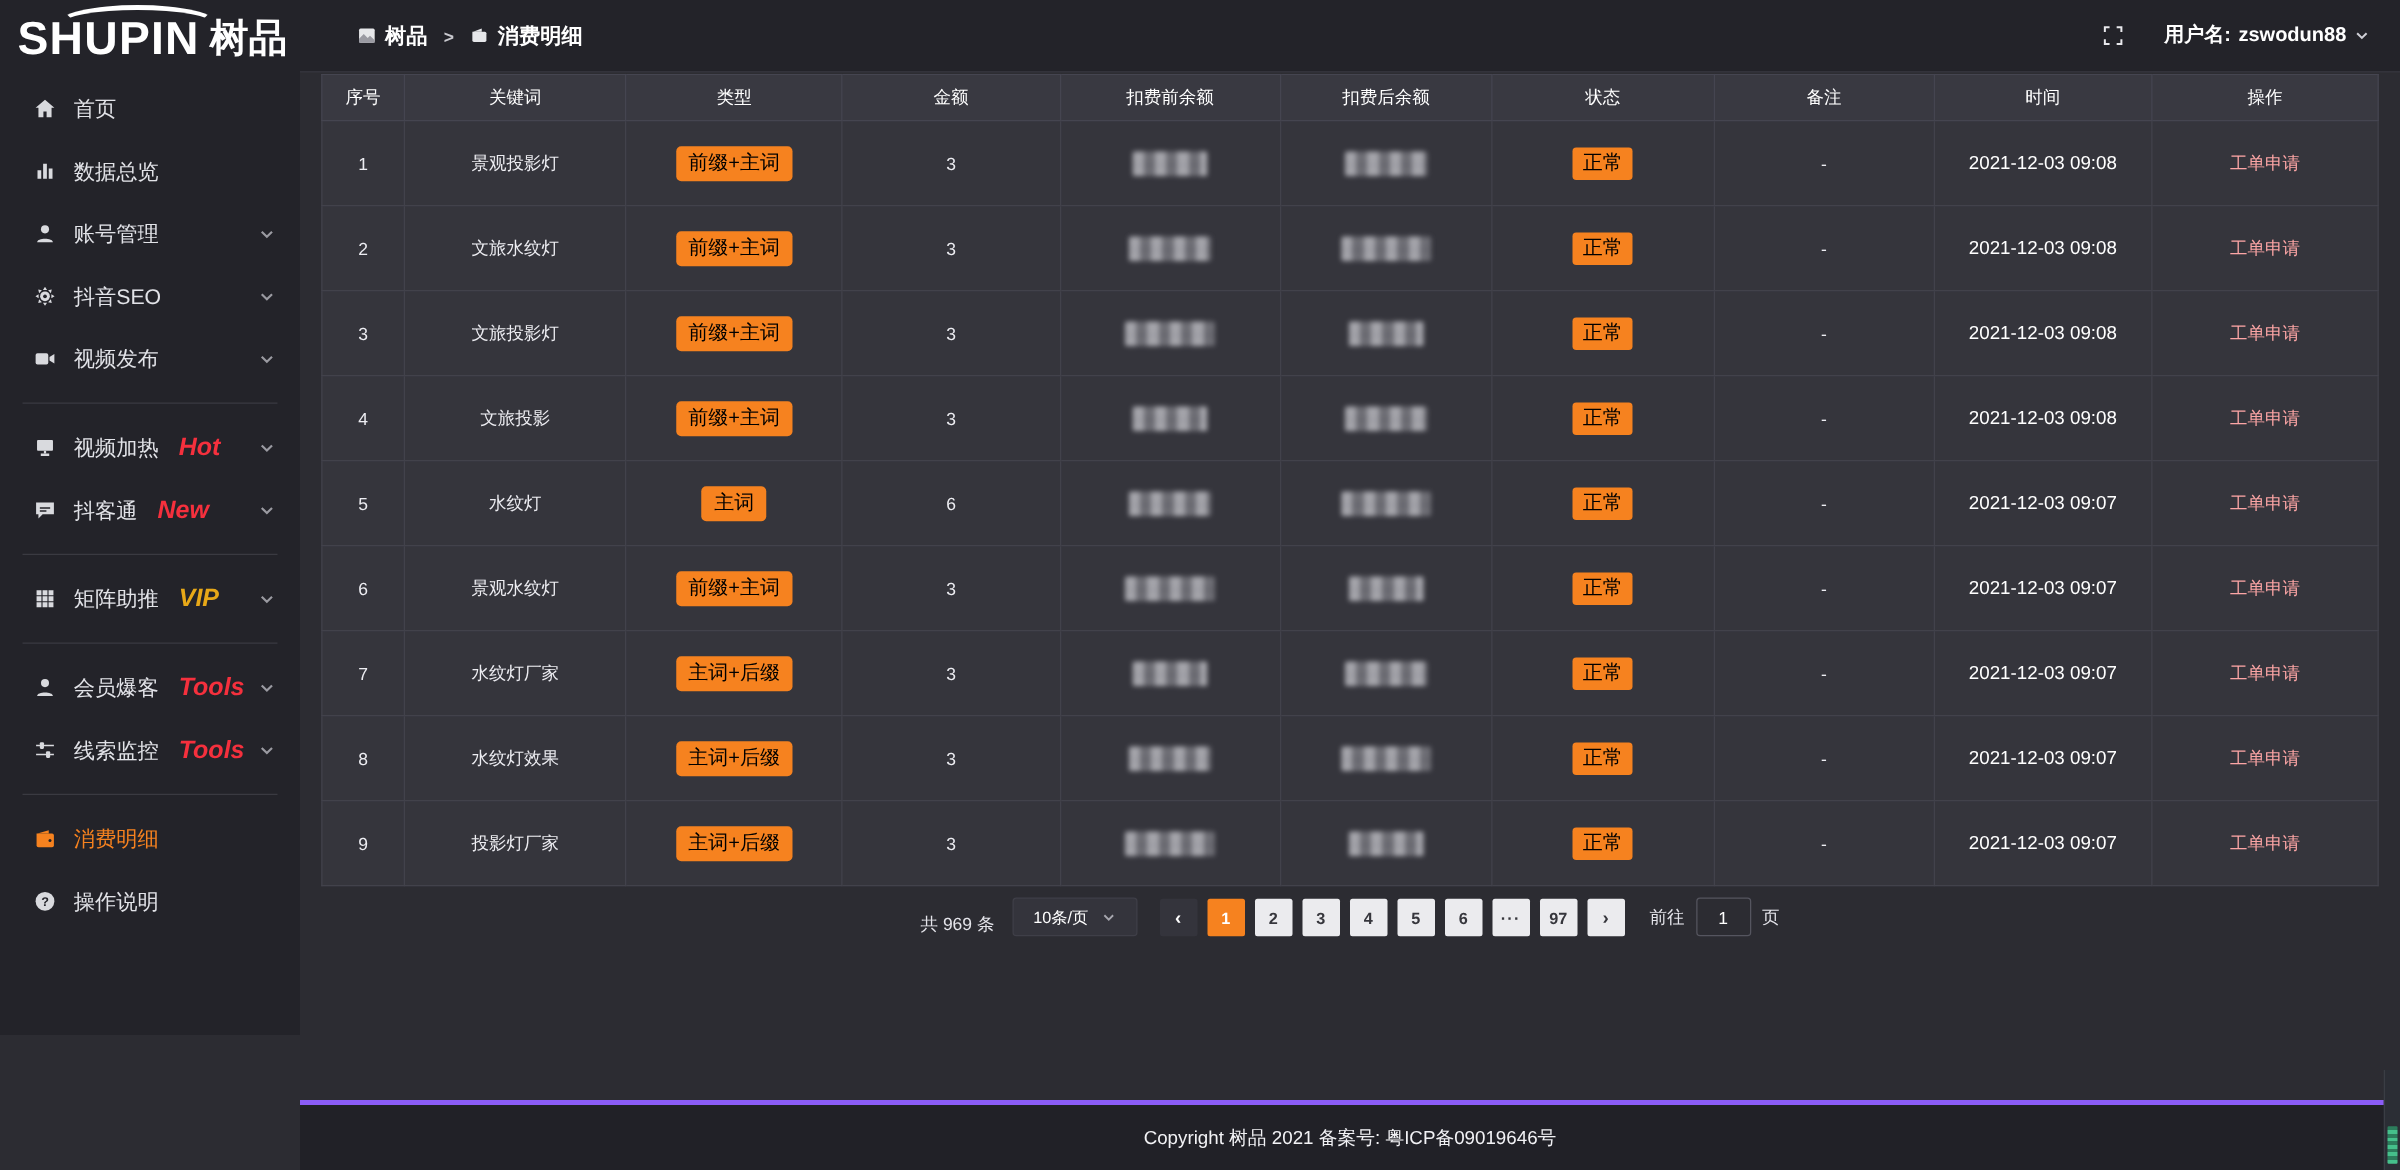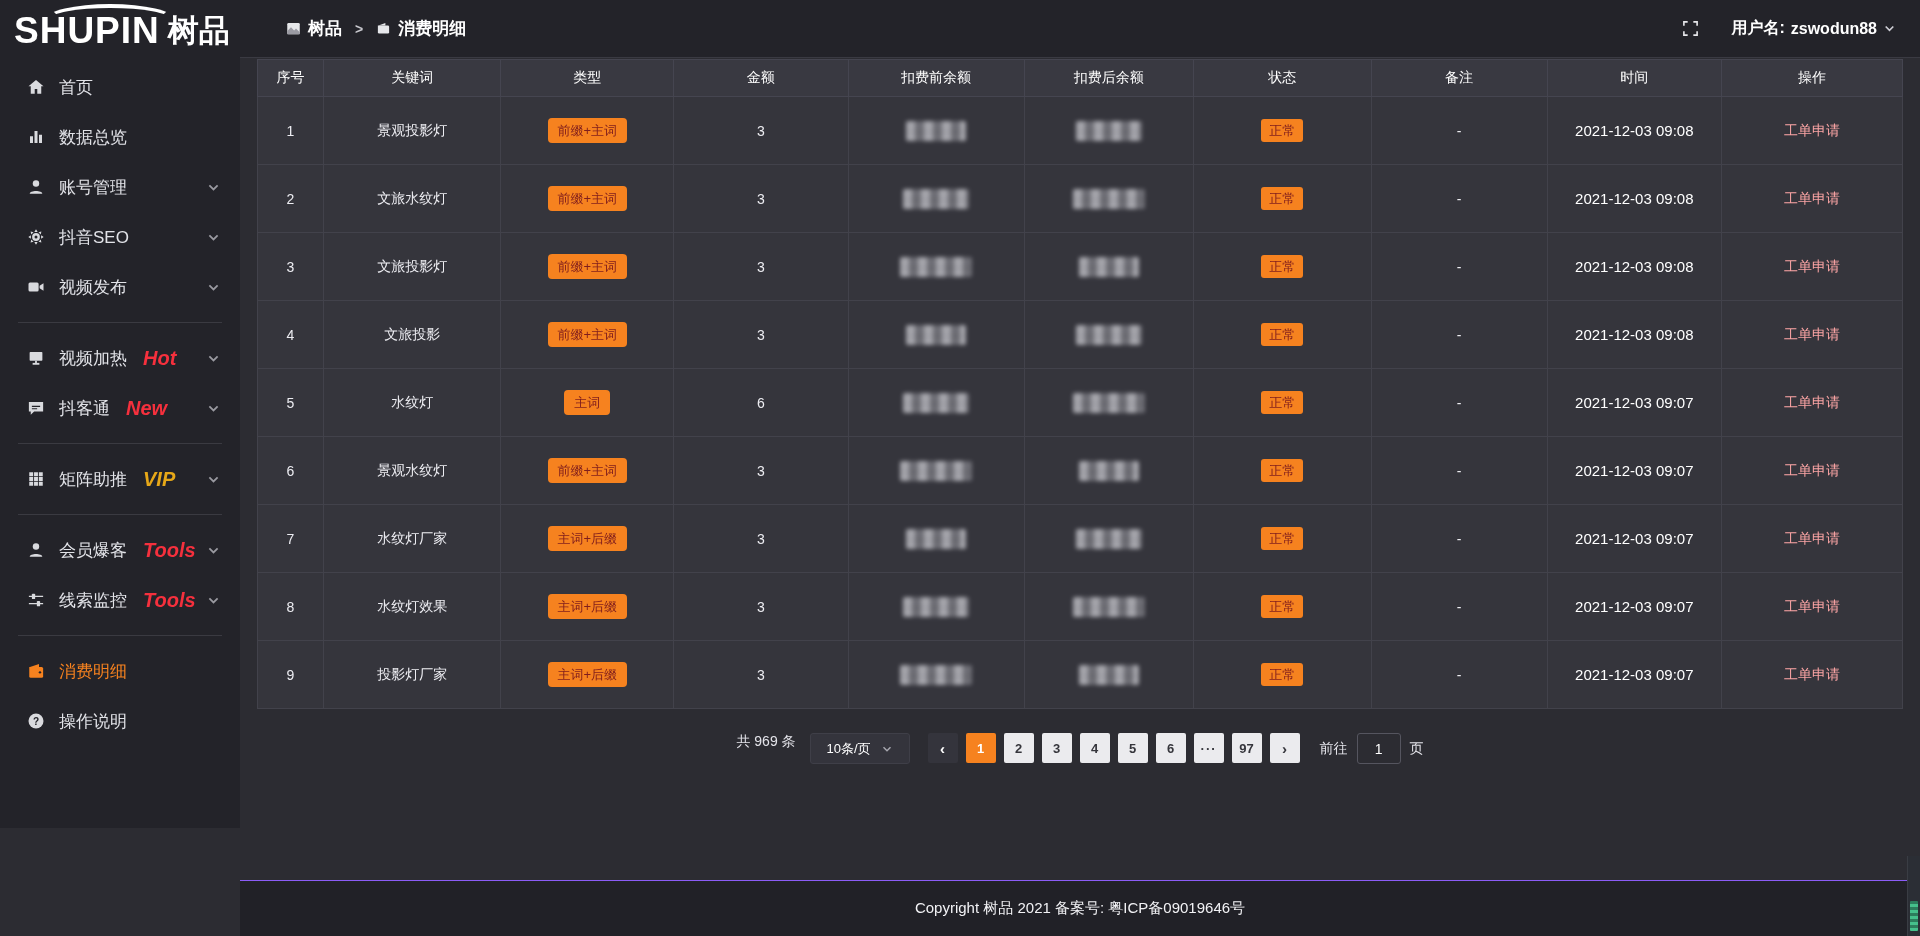--- a/index.html
+++ b/index.html
@@ -70,37 +70,37 @@
   th {
     height:37px; background:#393941; border:1px solid #454550;
     font-size:14px; font-weight:500; color:#fff;
   }
   td {
     height:68px; border:1px solid #42424b; text-align:center;
     font-size:14px; color:#ededf2;
   }
   td.time { font-size:15px; color:#fff; }
   .type-badge, .status-badge {
-    display:inline-block; background:#f6821f; color:#7f1d1d;
-    font-size:13px; border-radius:4px; line-height:1;
+    display:inline-block; background:#f6821f; color:#000000;
+    font-size:16px; border-radius:4px; line-height:1;
   }
   .type-badge { padding:6px 10px; }
   .status-badge { padding:5px 8px; border-radius:3px; }
   .action-link { color:#fca5a5; cursor:pointer; font-size:14px; }
   .blur {
     height:20px; margin:0 auto; border-radius:2px; opacity:.8;
     background:
       repeating-linear-gradient(90deg, rgba(205,205,211,.85) 0 9px, rgba(125,125,132,.85) 9px 18px),
       repeating-linear-gradient(0deg, rgba(170,170,177,.6) 0 6px, rgba(105,105,112,.6) 6px 12px);
     filter:blur(2px);
   }
 
   
   .pagination {
-    margin-top:24px; display:flex; align-items:flex-start; justify-content:center;
+    margin-top:9px; display:flex; align-items:flex-end; justify-content:center;
     gap:8px; font-size:14px; color:#e4e4ea;
   }
   .pg-total { margin-right:6px; }
   .pg-size {
     height:31px; min-width:100px; background:#34343c; border:1px solid #3f3f48;
     border-radius:3px; display:flex; align-items:center; justify-content:center;
     gap:10px; padding:0 10px; font-size:13px; color:#fff; cursor:pointer; margin-right:10px;
   }
   .pg-size svg { width:12px; height:12px; }
   .pg-btn {
@@ -114,21 +114,21 @@
   .pg-goto { display:flex; align-items:center; gap:9px; margin-left:12px; }
   .pg-input {
     width:44px; height:31px; background:#2c2c32; border:1px solid #55555f;
     border-radius:3px; color:#fff; text-align:center; font-size:14px;
     font-family:inherit;
   }
 
   
   .footer {
     position:absolute; left:240px; right:0; bottom:0; height:56px;
-    background:#212127; border-top:1px solid #8b5cf6;
+    background:#212127; border-top:4px solid #8b5cf6;
     display:flex; align-items:center; justify-content:center;
     font-size:15px; color:#f2f2f5; z-index:2;
   }
 
   
   .scrollbar {
     position:absolute; right:0; bottom:0; width:13px; height:80px;
     background:#2b2e35; border-left:1px solid #3a3d44; z-index:5;
   }
   .scroll-thumb {

